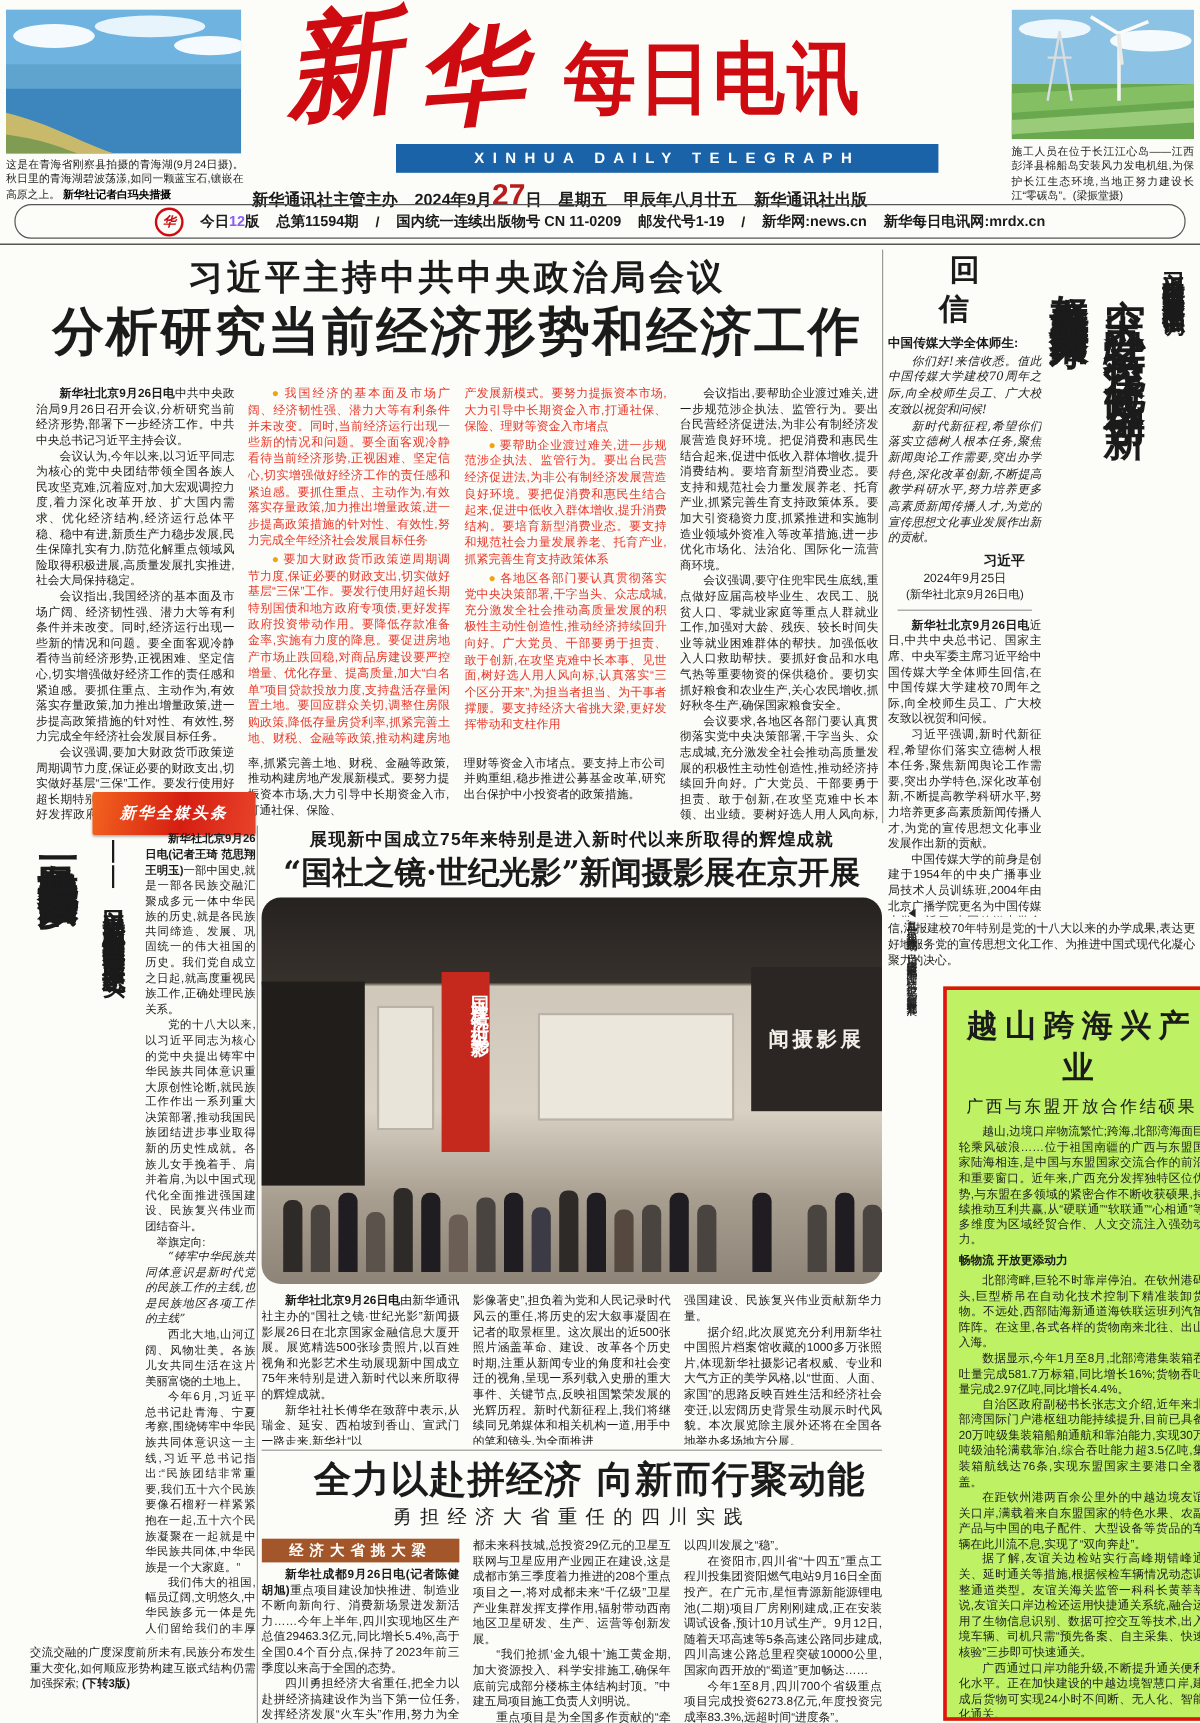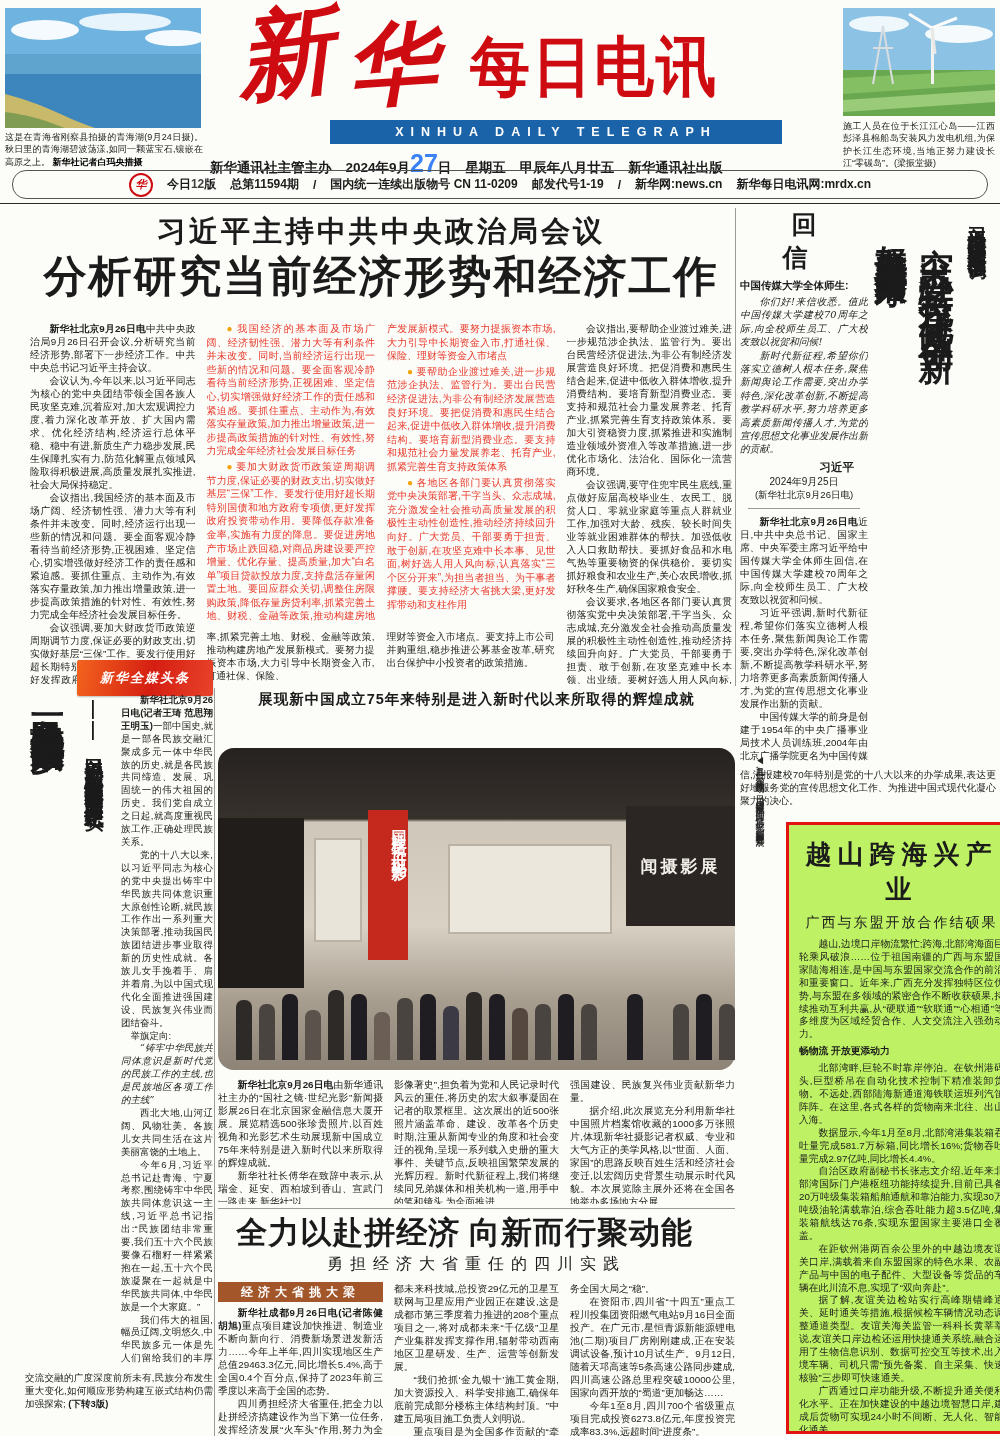--- a/index.html
+++ b/index.html
@@ -11,24 +11,24 @@
   .bodytxt p{font-size:9.8px;line-height:13px;text-align:justify;text-indent:2em;}
   .bodytxt p.noind{text-indent:0;}
   .clip{overflow:hidden;}
   .cap{font-size:9px;line-height:12.4px;text-align:justify;color:#222;}
   .cap b{color:#000;}
   .calli{font-family:"DejaVu Serif",serif;font-style:italic;font-weight:bold;color:#ce0b10;line-height:1;}
   .mdx{font-family:"DejaVu Serif",serif;font-weight:900;color:#ce0b10;letter-spacing:2px;line-height:1;transform:scaleY(1.08);}
   .bluebar{background:#1a63a8;color:#fff;display:flex;align-items:center;justify-content:center;
            font-weight:bold;font-size:12.5px;letter-spacing:7px;}
   .dateline{display:flex;align-items:baseline;gap:14px;font-size:13.5px;font-weight:bold;}
-  .dateline .day{color:#3b82f6;font-size:25px;font-weight:900;}
+  .dateline .day{color:#b91c1c;font-size:25px;font-weight:900;}
   .infobar{border:1px solid #555;border-radius:14px;display:flex;align-items:center;
            justify-content:center;gap:14px;font-size:12px;font-weight:bold;}
-  .infobar .red{color:#404040;}
+  .infobar .red{color:#8b5cf6;}
   .emblem{width:20px;height:20px;border-radius:50%;border:2px solid #ce0b10;color:#ce0b10;
           display:flex;align-items:center;justify-content:center;font-size:11px;font-style:italic;font-weight:bold;}
   .rule{background:#2a2a2a;}
   .hair{background:#9a9a96;}
   
   .kicker1{font-size:29px;font-weight:900;letter-spacing:3px;}
   .head1{font-family:"DejaVu Serif",serif;font-weight:900;font-size:43px;letter-spacing:2px;}
   .leadcols{display:flex;gap:11px;}
   .leadcols .c{width:169px;}
   .redblock{width:349px;column-count:2;column-gap:12px;}
@@ -226,20 +226,21 @@
       <p>今年6月,习近平总书记赴青海、宁夏考察,围绕铸牢中华民族共同体意识这一主线,习近平总书记指出:“民族团结非常重要,我们五十六个民族要像石榴籽一样紧紧抱在一起,五十六个民族凝聚在一起就是中华民族共同体,中华民族是一个大家庭。”</p>
       <p>我们伟大的祖国,幅员辽阔,文明悠久,中华民族多元一体是先人们留给我们的丰厚遗产,也是我国发展的巨大优势。</p>
 
     </div>
     <div class="abs smallcol" style="left:0;top:714px;width:188px;">
       <p class="noind" style="text-indent:0;"><span>交流交融的广度深度前所未有,民族分布发生重大变化,如何顺应形势构建互嵌式结构仍需加强探索;</span>  <b class="turnline">(下转3版)</b></p>
     </div>
   </div>
 
   <div class="abs ctr kicker2" style="left:218px;top:690px;width:517px;">展现新中国成立75年来特别是进入新时代以来所取得的辉煌成就</div>
+  <div class="abs ctr head2" style="left:218px;top:710px;width:517px;">“国社之镜·世纪光影”新闻摄影展在京开展</div>
 
   <div class="abs" style="left:218px;top:748px;width:517px;height:322px;background:linear-gradient(#262220 0%,#37312c 22%,#cfc7ba 23%,#d8d1c4 55%,#a89e90 78%,#8d8376 100%);border-radius:16px;">
     <div class="abs" style="left:0;top:70px;width:86px;height:170px;background:#211d1b;"></div>
     <div class="abs banner-vtext vert" style="left:150px;top:62px;width:40px;height:150px;background:#c5281c;font-size:15px;letter-spacing:4px;padding:8px 0 0 6px;box-sizing:border-box;">
       <span>国社之镜</span>
       <span>世纪光影</span>
     </div>
     <div class="abs" style="left:408px;top:58px;width:109px;height:120px;background:#2b2523;color:#f2efe9;font-weight:bold;font-size:17px;letter-spacing:3px;display:flex;align-items:center;justify-content:center;">
       <span>闻摄影展</span>
     </div>
@@ -280,37 +281,37 @@
     <div class="c clip" style="height:126px;">
       <p class="noind">影像著史”,担负着为党和人民记录时代风云的重任,将历史的宏大叙事凝固在记者的取景框里。这次展出的近500张照片涵盖革命、建设、改革各个历史时期,注重从新闻专业的角度和社会变迁的视角,呈现一系列载入史册的重大事件、关键节点,反映祖国繁荣发展的光辉历程。新时代新征程上,我们将继续同兄弟媒体和相关机构一道,用手中的笔和镜头,为全面推进</p>
     </div>
     <div class="c clip" style="height:126px;">
       <p class="noind">强国建设、民族复兴伟业贡献新华力量。</p>
       <p>据介绍,此次展览充分利用新华社中国照片档案馆收藏的1000多万张照片,体现新华社摄影记者权威、专业和大气方正的美学风格,以“世面、人面、家国”的思路反映百姓生活和经济社会变迁,以宏阔历史背景生动展示时代风貌。本次展览除主展外还将在全国各地举办多场地方分展。</p>
     </div>
   </div>
 
   <div class="abs hair" style="left:218px;top:1208px;width:517px;height:1px;"></div>
-  <div class="abs ctr head3" style="left:206px;top:1212px;width:517px;font-family:Liberation Serif, serif;">全力以赴拼经济 向新而行聚动能</div>
+  <div class="abs ctr head3" style="left:233px;top:1212px;width:517px;">全力以赴拼经济 向新而行聚动能</div>
   <div class="abs ctr sub3" style="left:218px;top:1254px;width:517px;">勇担经济大省重任的四川实践</div>
 
   <div class="abs threecols bodytxt" style="left:218px;top:1282px;width:517px;height:154px;">
     <div class="c clip" style="height:154px;">
       <div class="brownbanner">经济大省挑大梁</div>
       <p><b>新华社成都9月26日电</b><b>(记者陈健 胡旭)</b><span>重点项目建设加快推进、制造业不断向新向行、消费新场景迸发新活力……今年上半年,四川实现地区生产总值29463.3亿元,同比增长5.4%,高于全国0.4个百分点,保持了2023年前三季度以来高于全国的态势。</span></p>
       <p>四川勇担经济大省重任,把全力以赴拼经济搞建设作为当下第一位任务,发挥经济发展“火车头”作用,努力为全国大局多作贡献。</p>
 
     </div>
     <div class="c clip" style="height:154px;">
       <p class="noind">都未来科技城,总投资29亿元的卫星互联网与卫星应用产业园正在建设,这是成都市第三季度着力推进的208个重点项目之一,将对成都未来“千亿级”卫星产业集群发挥支撑作用,辐射带动西南地区卫星研发、生产、运营等创新发展。</p>
       <p>“我们抢抓‘金九银十’施工黄金期,加大资源投入、科学安排施工,确保年底前完成部分楼栋主体结构封顶。”中建五局项目施工负责人刘明说。</p>
       <p>重点项目是为全国多作贡献的“牵引绳”。9月以来,四川省、成都市和各市(州)紧锣密鼓召开经济运行工作推进会议,把全力以赴拼经济搞建设作为当下第一位任务,各地不回避短板、困难,安排细化具体措施,全力冲刺全年目标任务,以四川发展之“进”服</p>
     </div>
     <div class="c clip" style="height:154px;">
-      <p class="noind">务全国大局之“稳”。</p>
+      <p class="noind">以四川发展之“稳”。</p>
       <p>在资阳市,四川省“十四五”重点工程川投集团资阳燃气电站9月16日全面投产。在广元市,星恒青源新能源锂电池(二期)项目厂房刚刚建成,正在安装调试设备,预计10月试生产。9月12日,随着天邛高速等5条高速公路同步建成,四川高速公路总里程突破10000公里,国家向西开放的“蜀道”更加畅达……</p>
       <p>今年1至8月,四川700个省级重点项目完成投资6273.8亿元,年度投资完成率83.3%,远超时间“进度条”。</p>
 
     </div>
   </div>
 
   <div class="abs redbox clip" style="left:766px;top:822px;width:231px;height:612px;">
     <div class="ctr gtitle" style="margin-top:6px;">越山跨海兴产业</div>
     <div class="ctr gsub">广西与东盟开放合作结硕果</div>
     <div class="bodytxt">

